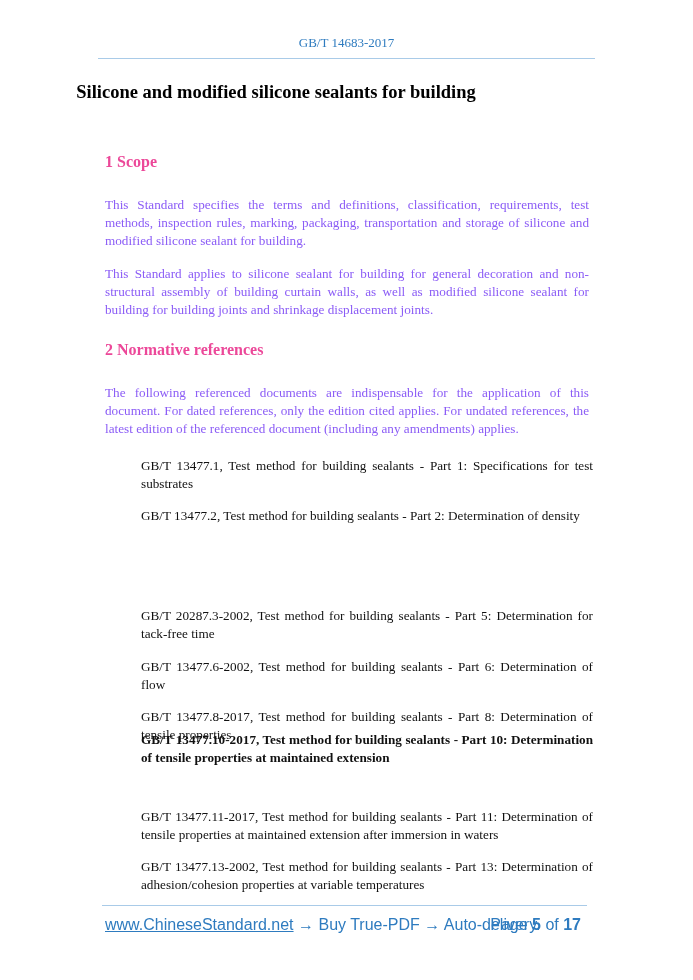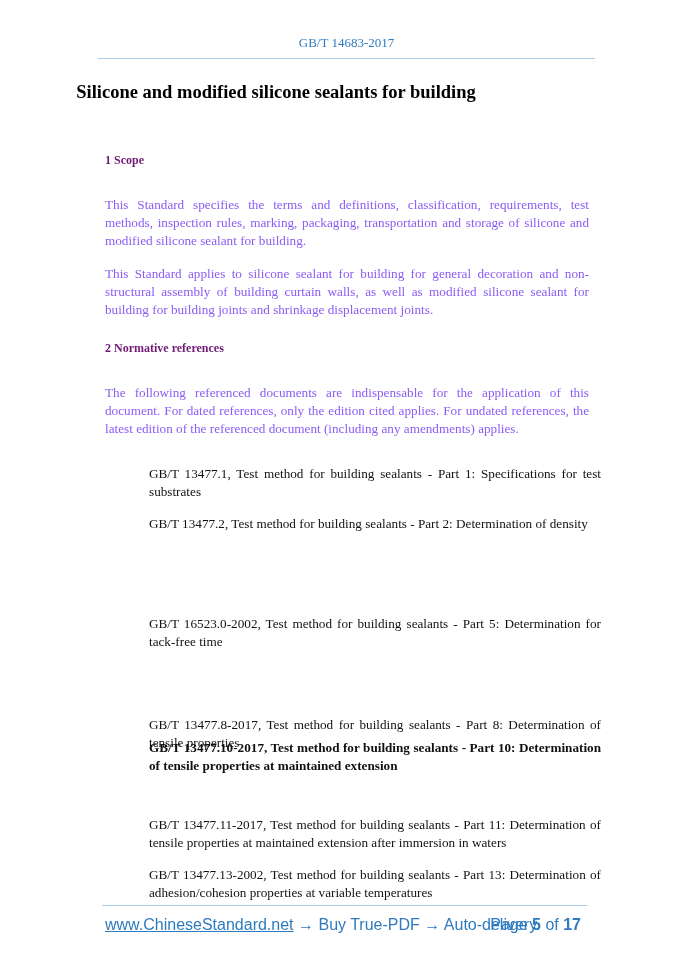--- a/index.html
+++ b/index.html
@@ -8,23 +8,23 @@
   .header-code {
     position: absolute; top: 35px; left: 0; width: 693px; text-align: center;
     font-family: "Liberation Serif", serif; font-size: 13px; color: #2e7bbf;
   }
   .header-rule { position: absolute; top: 58px; left: 98px; width: 497px; height: 1px; background: #a9cbe8; }
   .doc-title {
     position: absolute; top: 82px; left: 0; width: 552px; text-align: center;
     font-family: "Liberation Serif", serif; font-weight: bold; font-size: 18.5px; color: #000;
   }
   .content { position: absolute; left: 105px; width: 484px; font-family: "Liberation Serif", serif; color: #8b5cf6; }
-  .h1 { position: absolute; left: 105px; font-family: "Liberation Serif", serif; font-weight: bold; font-size: 12px; color: #701a75; }
+  .h1 { position: absolute; left: 105px; font-family: "Liberation Serif", serif; font-weight: bold; font-size: 16px; color: #ec4899; }
   .para { font-size: 13.2px; line-height: 18px; text-align: justify; margin: 0; }
-  .ref { position: absolute; left: 137px; width: 452px; font-family: "Liberation Serif", serif; font-size: 13.2px; line-height: 18px; text-align: justify; color: #111; margin: 12px; }
+  .ref { position: absolute; left: 137px; width: 452px; font-family: "Liberation Serif", serif; font-size: 13.2px; line-height: 18px; text-align: justify; color: #111; margin: 4px; }
   .footer-rule { position: absolute; top: 905px; left: 102px; width: 485px; height: 1px; background: #a9cbe8; }
   .footer { position: absolute; top: 916px; left: 105px; width: 482px; font-family: "Liberation Sans", sans-serif; font-size: 16px; color: #2e7bbf; }
   .footer a { color: #2e7bbf; text-decoration: underline; }
   .footer .right { position: absolute; right: 6px; top: 0; }
   .footer b { font-weight: bold; }
 </style>
 </head>
 <body>
 
 <div class="page">
@@ -41,21 +41,22 @@
     <p class="para">This Standard applies to silicone sealant for building for general decoration and non-structural assembly of building curtain walls, as well as modified silicone sealant for building for building joints and shrinkage displacement joints.</p>
   </div>
 
   <div class="h1" style="top:341px;">2 Normative references</div>
   <div class="content" style="top:384px;">
     <p class="para">The following referenced documents are indispensable for the application of this document. For dated references, only the edition cited applies. For undated references, the latest edition of the referenced document (including any amendments) applies.</p>
   </div>
 
   <p class="ref" style="top:453px;">GB/T 13477.1, Test method for building sealants - Part 1: Specifications for test substrates</p>
   <p class="ref" style="top:503px;">GB/T 13477.2, Test method for building sealants - Part 2: Determination of density</p>
-  <p class="ref" style="top:603px;">GB/T 16523.0-2002, Test method for building sealants - Part 5: Determination for tack-free time</p>
+  <p class="ref" style="top:603px;">GB/T 20287.3-2002, Test method for building sealants - Part 5: Determination for tack-free time</p>
+  <p class="ref" style="top:654px;">GB/T 13477.6-2002, Test method for building sealants - Part 6: Determination of flow</p>
   <p class="ref" style="top:704px;">GB/T 13477.8-2017, Test method for building sealants - Part 8: Determination of tensile properties</p>
   <p class="ref" style="top:727px;font-weight:bold;">GB/T 13477.10-2017, Test method for building sealants - Part 10: Determination of tensile properties at maintained extension</p>
   <p class="ref" style="top:804px;">GB/T 13477.11-2017, Test method for building sealants - Part 11: Determination of tensile properties at maintained extension after immersion in waters</p>
   <p class="ref" style="top:854px;">GB/T 13477.13-2002, Test method for building sealants - Part 13: Determination of adhesion/cohesion properties at variable temperatures</p>
 
   <div class="footer-rule"></div>
   <div class="footer">
     <a>www.ChineseStandard.net</a><span> → Buy True-PDF → Auto-delivery.</span>
     <span class="right">
       <span>Page</span>

